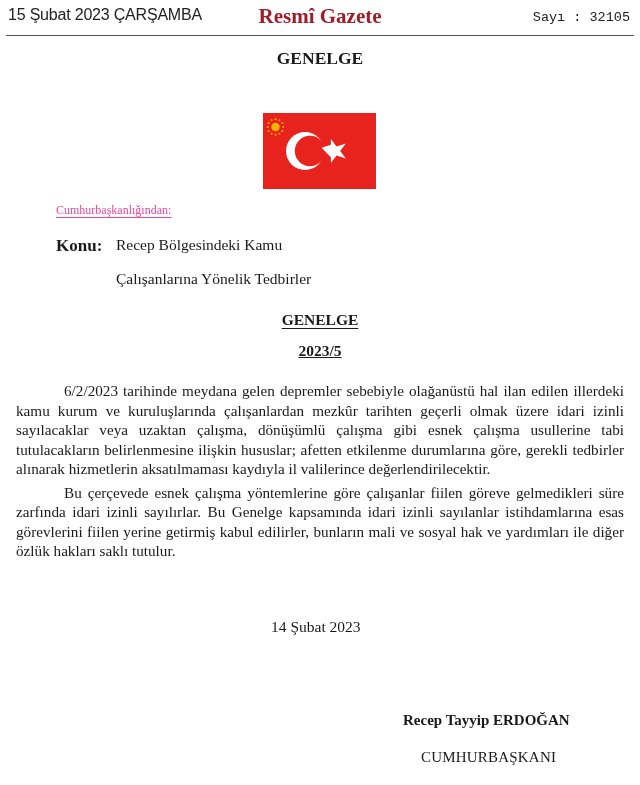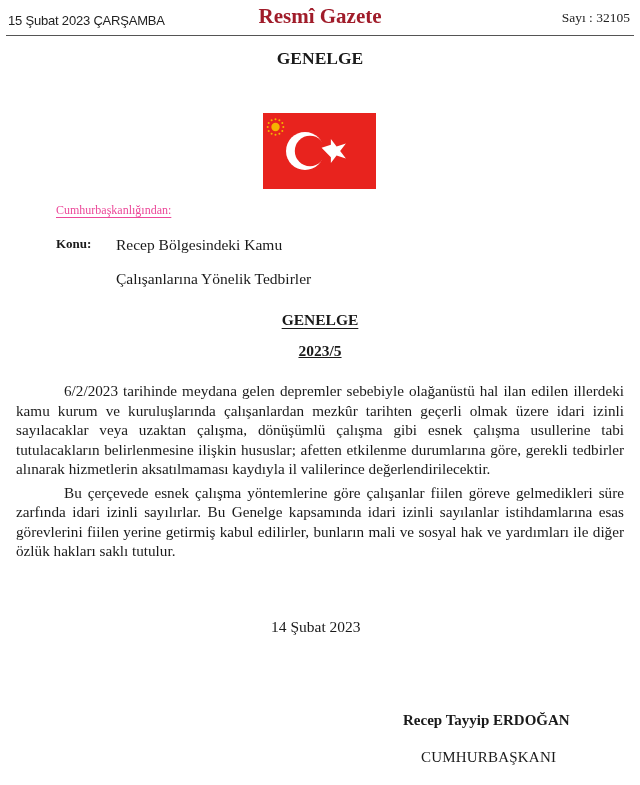--- a/index.html
+++ b/index.html
@@ -16,40 +16,40 @@
       font-family: "Liberation Serif", serif;
     }
     .header {
       position: absolute;
       left: 0; top: 0;
       width: 640px;
       height: 38px;
     }
     .header-date {
       position: absolute;
-      left: 8px; top: 13px;
+      left: 8px; top: 6px;
       font-family: "Liberation Sans", sans-serif;
-      font-size: 13px;
+      font-size: 16px;
       color: #222;
       letter-spacing: -0.2px;
     }
     .header-title {
       position: absolute;
       left: 0; right: 0;
       top: 4px;
       text-align: center;
       font-family: "Liberation Serif", serif;
       font-weight: bold;
       font-size: 21px;
       color: #a01c2a;
     }
     .header-issue {
       position: absolute;
       right: 10px; top: 10px;
-      font-family: Liberation Serif, serif;
+      font-family: Liberation Mono, monospace;
       font-size: 13.5px;
       color: #222;
     }
     .header-rule {
       position: absolute;
       left: 6px; right: 6px;
       top: 35px;
       height: 0;
       border-top: 1.5px solid #555;
     }
@@ -71,21 +71,21 @@
       position: absolute;
       left: 56px; top: 203px;
       font-size: 12px;
       text-decoration: underline;
       text-underline-offset: 3px;
       color: #ec4899;
     }
     .subject-label {
       position: absolute;
       left: 56px; top: 236px;
-      font-size: 13px;
+      font-size: 17px;
       font-weight: bold;
     }
     .subject-line1 {
       position: absolute;
       left: 116px; top: 236px;
       font-size: 15.5px;
     }
     .subject-line2 {
       position: absolute;
       left: 116px; top: 270px;

